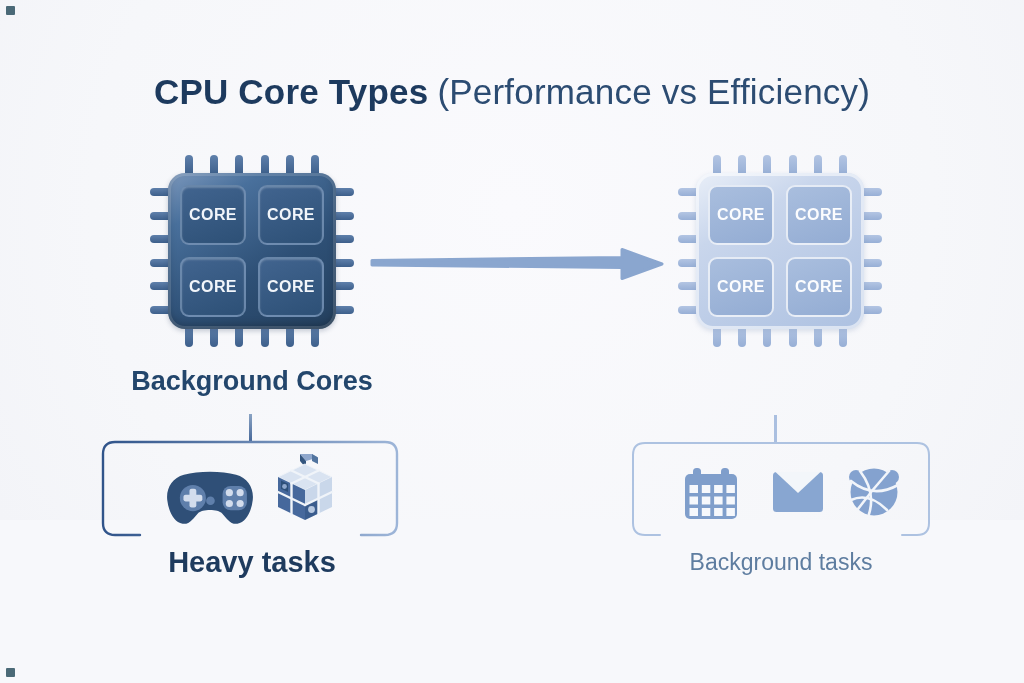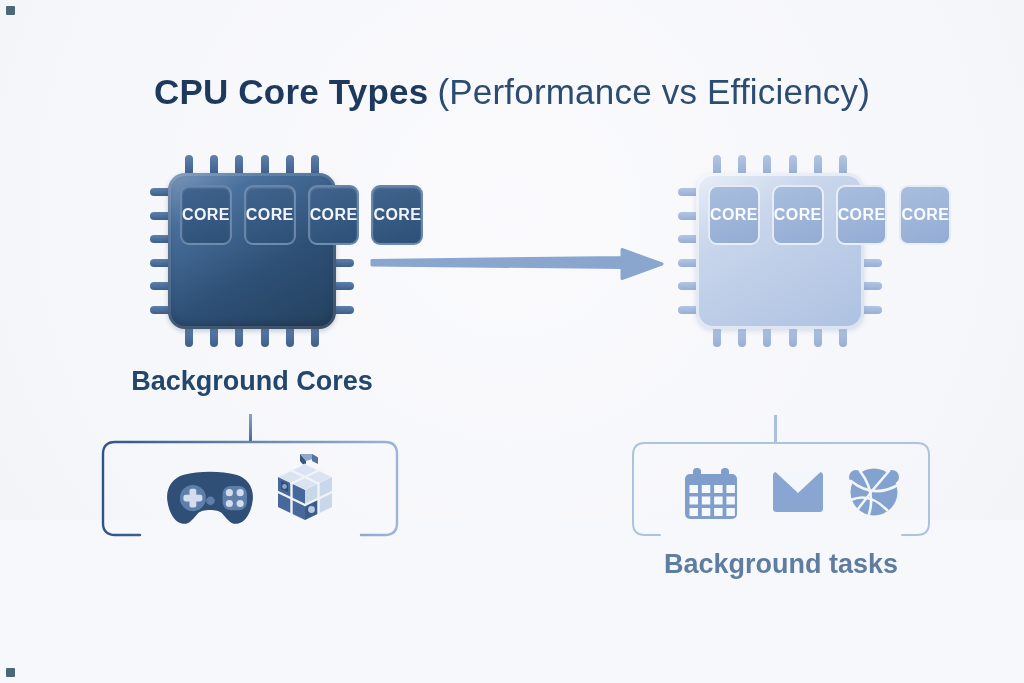--- a/index.html
+++ b/index.html
@@ -42,21 +42,21 @@
   .chip-eff .pin{background:linear-gradient(180deg,#b3c5e3,#97afd6);}
 
   .chip-body{position:absolute;left:18px;top:18px;width:168px;height:156px;border-radius:17px;}
   .chip-perf .chip-body{
     background:linear-gradient(150deg,#7c98bc 0%,#49709c 22%,#2e5076 60%,#24405e 100%);
     box-shadow:inset 0 0 0 3px rgba(255,255,255,.14), inset 0 -4px 8px rgba(0,0,0,.25), 0 2px 5px rgba(40,60,90,.25);}
   .chip-eff .chip-body{
     background:linear-gradient(150deg,#e9eff8 0%,#c9d6ec 30%,#adc1e1 100%);
     box-shadow:inset 0 0 0 3px rgba(255,255,255,.55), 0 2px 5px rgba(120,145,185,.25);}
 
-  .core-grid{position:absolute;inset:12px;display:grid;grid-template-columns:1fr 1fr 1fr 1fr;grid-template-rows:1fr 1fr;gap:12px;}
+  .core-grid{position:absolute;inset:12px;display:grid;grid-template-columns:1fr 1fr;grid-template-rows:1fr 1fr;gap:12px;}
   .core{display:flex;align-items:center;justify-content:center;border-radius:9px;
     font-weight:700;font-size:16px;letter-spacing:.4px;}
   .chip-perf .core{
     background:linear-gradient(160deg,#41648f,#2d5076);
     border:2px solid rgba(150,175,205,.55);color:#f1f5fa;
     box-shadow:inset 0 1px 2px rgba(255,255,255,.22);}
   .chip-eff .core{
     background:linear-gradient(160deg,#a9bede,#93acd3);
     border:2px solid rgba(255,255,255,.75);color:#fbfcfe;}
 
@@ -82,21 +82,21 @@
   .task-icon{position:absolute;}
   .icon-gamepad{left:165px;top:470px;}
   .icon-cube{left:272px;top:452px;}
   .icon-calendar{left:684px;top:468px;}
   .icon-mail{left:773px;top:471px;}
   .icon-globe{left:845px;top:464px;}
 
   
   .task-label{position:absolute;width:300px;text-align:center;white-space:nowrap;}
   .task-heavy{left:102px;top:546px;font-size:29px;font-weight:700;color:#1e3b5e;}
-  .task-bg{left:631px;top:549px;font-size:27px;font-weight:700;color:#5e7da0;}
+  .task-bg{left:631px;top:549px;font-size:23px;font-weight:400;color:#5e7da0;}
 </style>
 </head>
 <body>
 
 <div class="canvas">
 
   <div class="corner-mark tl"></div>
   <div class="corner-mark bl"></div>
 
   <div class="title">
@@ -276,15 +276,16 @@
     <circle cx="47" cy="13" r="7" fill="#84a2cf"></circle>
     <circle cx="29" cy="28" r="23.5" fill="#84a2cf"></circle>
     <g stroke="#f2f5fa" stroke-width="2.6" fill="none" stroke-linecap="round">
       <path d="M 6 17 Q 28 35 53 21"></path>
       <path d="M 15 7 Q 31 28 24 50"></path>
       <path d="M 44 7 Q 27 26 13 45"></path>
       <path d="M 6 36 Q 24 28 42 46"></path>
     </g>
   </svg>
 
+  <div class="task-label task-heavy">Heavy tasks</div>
   <div class="task-label task-bg">Background tasks</div>
 
 </div>
 
 </body></html>

